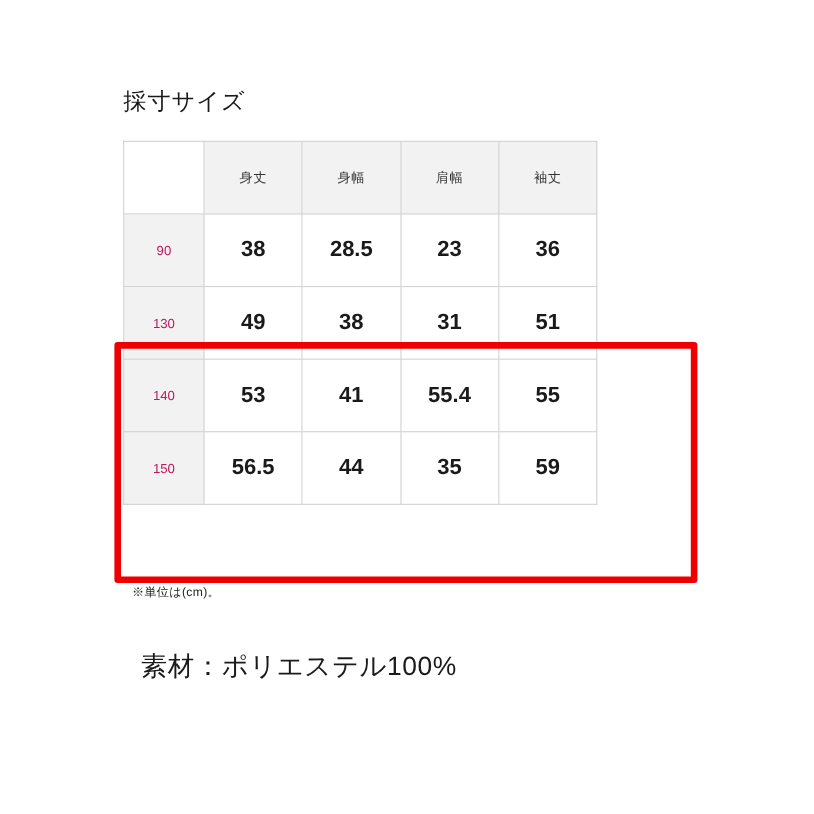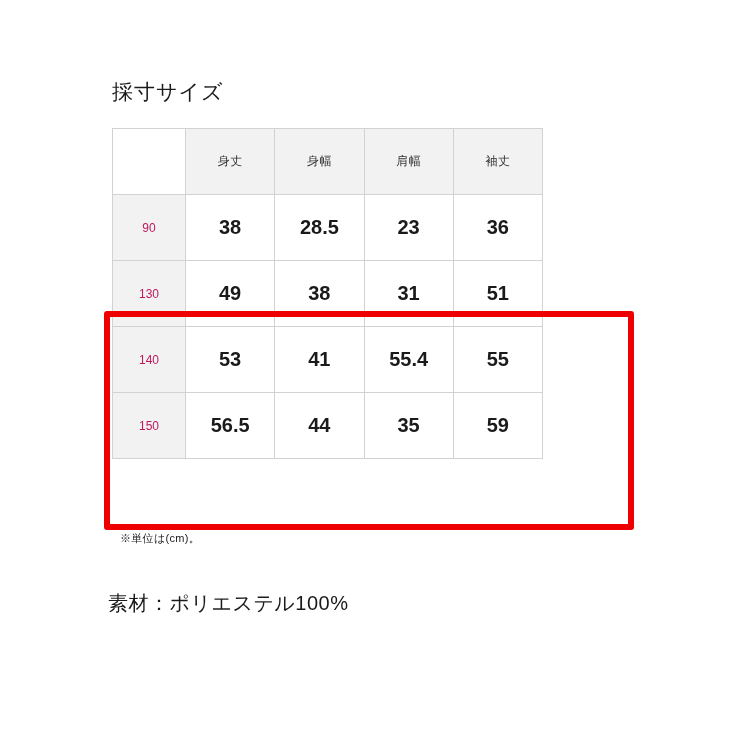--- a/index.html
+++ b/index.html
@@ -88,23 +88,23 @@
   .note {
     position: absolute;
     left: 120px;
     top: 531px;
     font-size: 11px;
     color: #222222;
     letter-spacing: 0.3px;
   }
   .material {
     position: absolute;
-    left: 108px;
+    left: 128px;
     top: 590px;
-    font-size: 20px;
+    font-size: 24px;
     letter-spacing: 0.5px;
     color: #1a1a1a;
   }
 </style>
 </head>
 <body>
 
 <div class="page">
 
   <div class="title">採寸サイズ</div>

